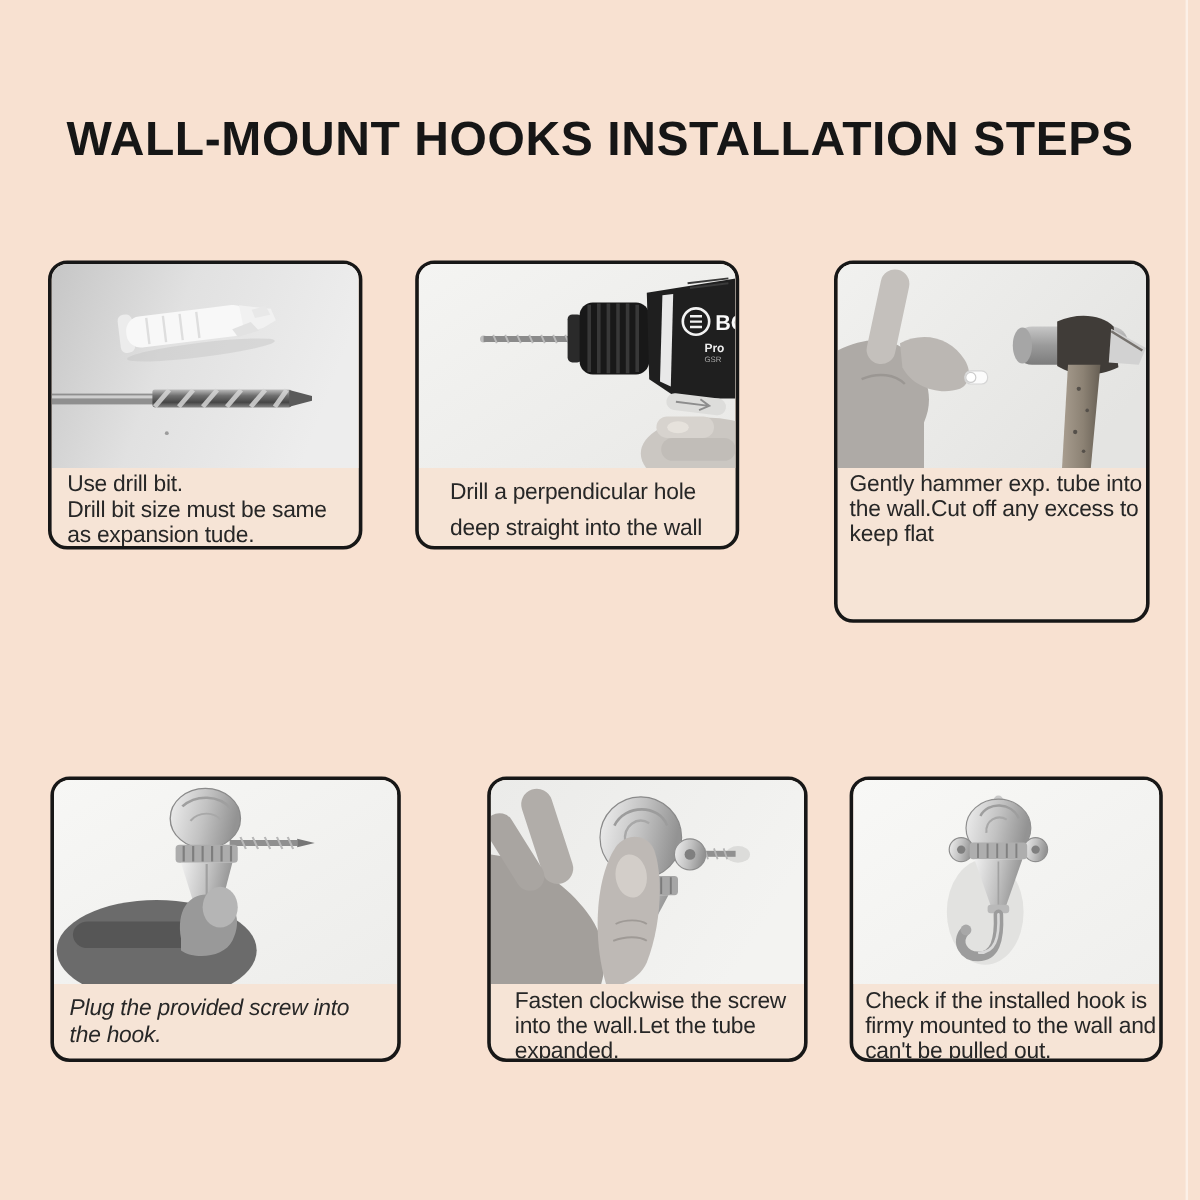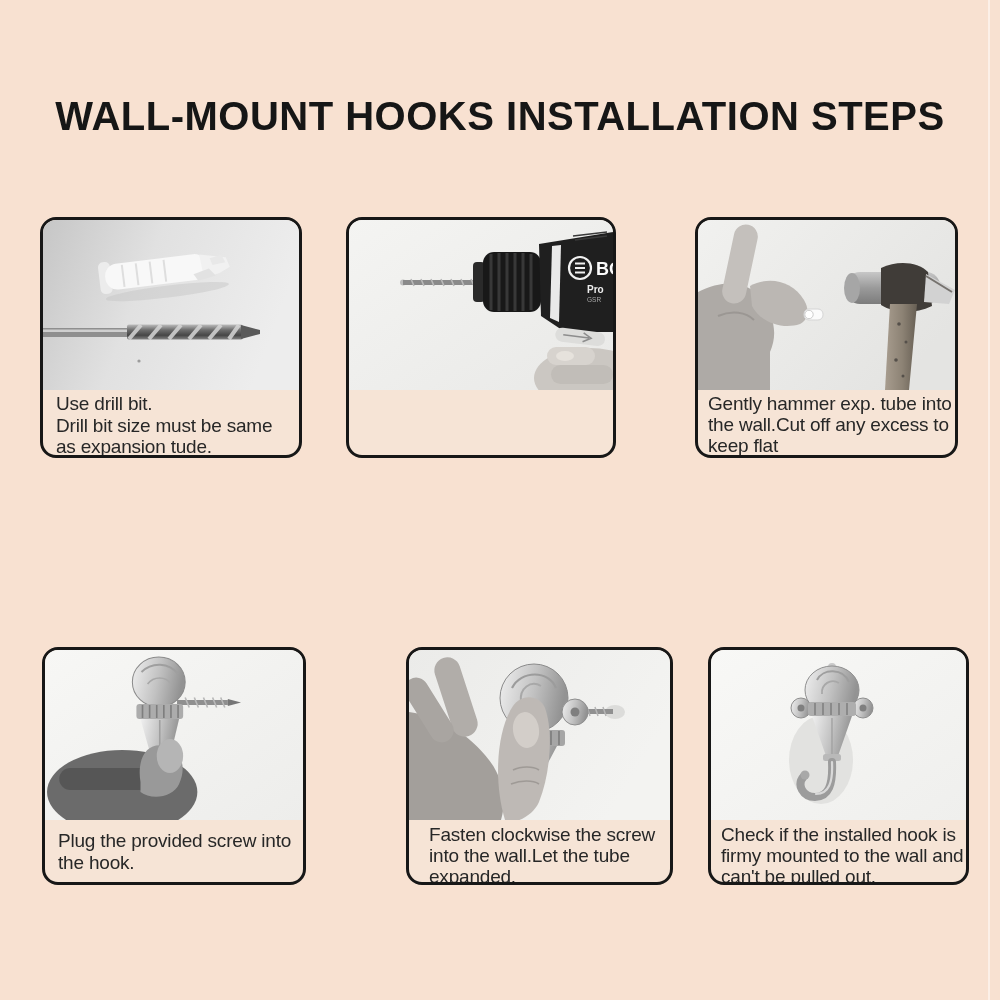--- a/index.html
+++ b/index.html
@@ -17,22 +17,22 @@
     font-size:40px;font-weight:bold;color:#161616;letter-spacing:0.5px;
     white-space:nowrap;
   }
   .panel{
     position:absolute;box-sizing:border-box;
     border:3px solid #171717;border-radius:16px;overflow:hidden;
     background:#f6e4d6;display:flex;flex-direction:column;
   }
   .p1{left:40px;top:217px;width:262px;height:241px;}
   .p2{left:346px;top:217px;width:270px;height:241px;}
-  .p3{left:695px;top:217px;width:263px;height:241px;}
-  .p4{left:42px;top:647px;width:264px;height:238px;}
+  .p3{left:695px;top:217px;width:263px;height:302px;}
+  .p4{left:42px;top:647px;width:292px;height:238px;font-style:italic;}
   .p5{left:370px;top:647px;width:267px;height:238px;margin-left:36px;}
   .p6{left:708px;top:647px;width:261px;height:238px;}
   .photo{height:170px;flex:0 0 170px;position:relative;overflow:hidden;}
   .photo svg{display:block;width:100%;height:100%;}
   .caption{
     flex:1 1 auto;font-size:19px;line-height:21.5px;color:#272727;
     white-space:pre-line;letter-spacing:-0.2px;
   }
   .p1 .caption{padding:3px 6px 0 13px;}
   .p2 .caption{padding:6px 6px 0 26px;line-height:30px;}
@@ -124,20 +124,22 @@
         <path d="M214,117 h26 M234,112.5 l8,4.5 -8,4.5" stroke="#8d8d8d" stroke-width="1.6" fill="none"></path>
       </g>
       <g>
         <ellipse cx="240" cy="158" rx="55" ry="30" fill="#cbc7c2"></ellipse>
         <rect x="198" y="127" width="48" height="18" rx="9" fill="#d7d3ce"></rect>
         <rect x="202" y="145" width="62" height="19" rx="9.5" fill="#c1bdb8"></rect>
         <ellipse cx="216" cy="136" rx="9" ry="5" fill="#e6e2dc"></ellipse>
       </g>
     </svg>
   </div>
+  <div class="caption">Drill a perpendicular hole
+deep straight into the wall</div>
 </div>
 
 <div class="panel p3">
   <div class="photo">
     <svg viewBox="0 0 257 170" preserveAspectRatio="none">
       <defs>
         <linearGradient id="p3bg" x1="0" y1="0" x2="1" y2="0.6">
           <stop offset="0" stop-color="#f1f1ef"></stop>
             <stop offset="1" stop-color="#e4e4e2"></stop>
         </linearGradient>

